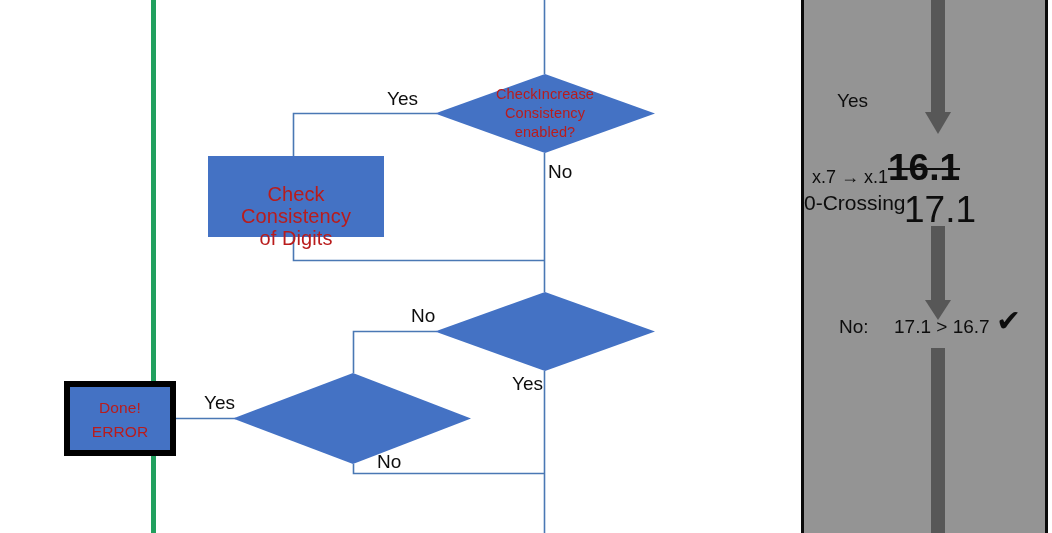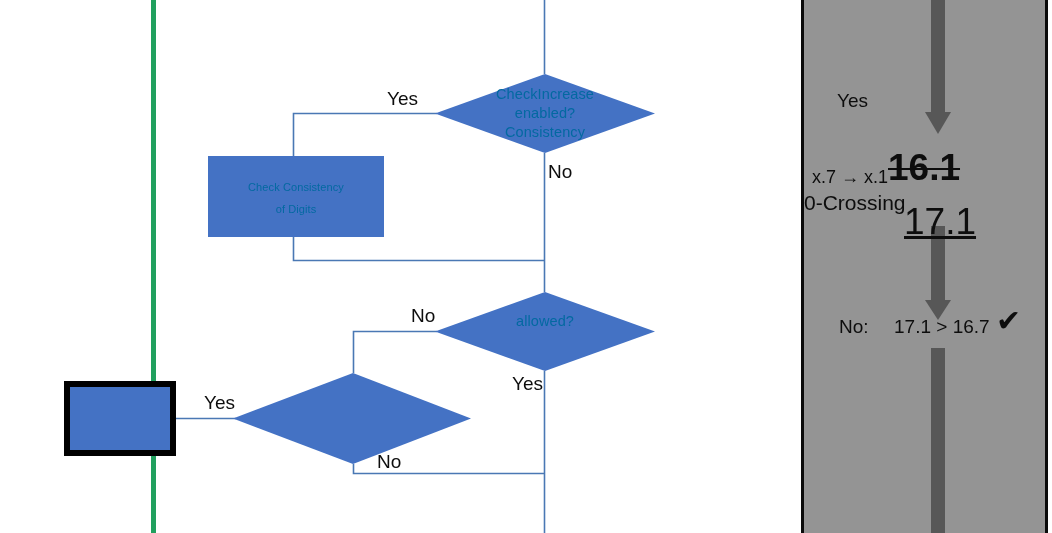--- a/index.html
+++ b/index.html
@@ -20,21 +20,21 @@
   
   #flow-svg {
     position: absolute;
     left: 0;
     top: 0;
     width: 1052px;
     height: 533px;
   }
   .diag-label {
     position: absolute;
-    color: #0369a1;
+    color: #b91c1c;
     font-size: 14.5px;
     line-height: 19px;
     text-align: center;
     letter-spacing: 0.1px;
     pointer-events: none;
   }
   .edge-label {
     position: absolute;
     color: #0d0d0d;
     font-size: 19px;
@@ -59,21 +59,21 @@
     color: #0d0d0d;
     white-space: nowrap;
   }
   #panel-yes   { left: 33px;  top: 90px;  font-size: 19px; }
   #panel-x7    { left: 8px;   top: 167px; font-size: 18px; }
   #panel-zero  { left: 0px;   top: 191px; font-size: 21px; }
   #panel-num1  { left: 84px; top: 150px; font-size: 37px; line-height: 36px;
                  text-decoration: line-through;
                  text-decoration-thickness: 2px;
                  text-decoration-color: #0d0d0d; font-weight: bold; }
-  #panel-num2  { left: 100px; top: 204px; font-size: 37px; line-height: 36px; text-decoration: underline; }
+  #panel-num2  { left: 100px; top: 192px; font-size: 37px; line-height: 36px; }
   #panel-no    { left: 35px;  top: 316px; font-size: 19px; text-align: right; }
   #panel-cmp   { left: 90px;  top: 316px; font-size: 19px; }
   #panel-check { left: 192px; top: 303px; font-size: 30px; font-weight: bold;
                  font-family: "DejaVu Sans", sans-serif; }
 </style>
 </head>
 <body>
 
 <div id="canvas">
 
@@ -103,34 +103,37 @@
 
     <polygon points="545,292 655,331.5 545,371 435,331.5" fill="#4472C4"></polygon>
 
     <polygon points="353,373 471,418.5 353,464 233,418.5" fill="#4472C4"></polygon>
 
     <rect x="67" y="384" width="106" height="69" fill="#4472C4" stroke="#000000" stroke-width="6"></rect>
   </svg>
 
   <div class="diag-label" style="left:455px; top:85px; width:180px;">
     <div>CheckIncrease</div>
+    <div>Consistency</div>
     <div>enabled?</div>
-    <div>Consistency</div>
   </div>
 
-  <div class="diag-label" style="left:211px; top:176px; width:170px; font-size:11px; line-height:22px;">
+  <div class="diag-label" style="left:211px; top:183px; width:170px; font-size:20px; line-height:22px;">
     <div>Check Consistency</div>
     <div>of Digits</div>
   </div>
 
   <div class="diag-label" style="left:455px; top:312px; width:180px;">
-    <div>allowed?</div>
   </div>
 
 
+  <div class="diag-label" style="left:70px; top:396px; width:100px; font-size:15.5px; line-height:24px;">
+    <div>Done!</div>
+    <div>ERROR</div>
+  </div>
 
   <div class="edge-label" style="left:387px; top:88px;">Yes</div>
 
   <div class="edge-label" style="left:548px; top:161px;">No</div>
 
   <div class="edge-label" style="left:411px; top:305px;">No</div>
 
   <div class="edge-label" style="left:512px; top:373px;">Yes</div>
 
   <div class="edge-label" style="left:204px; top:392px;">Yes</div>

